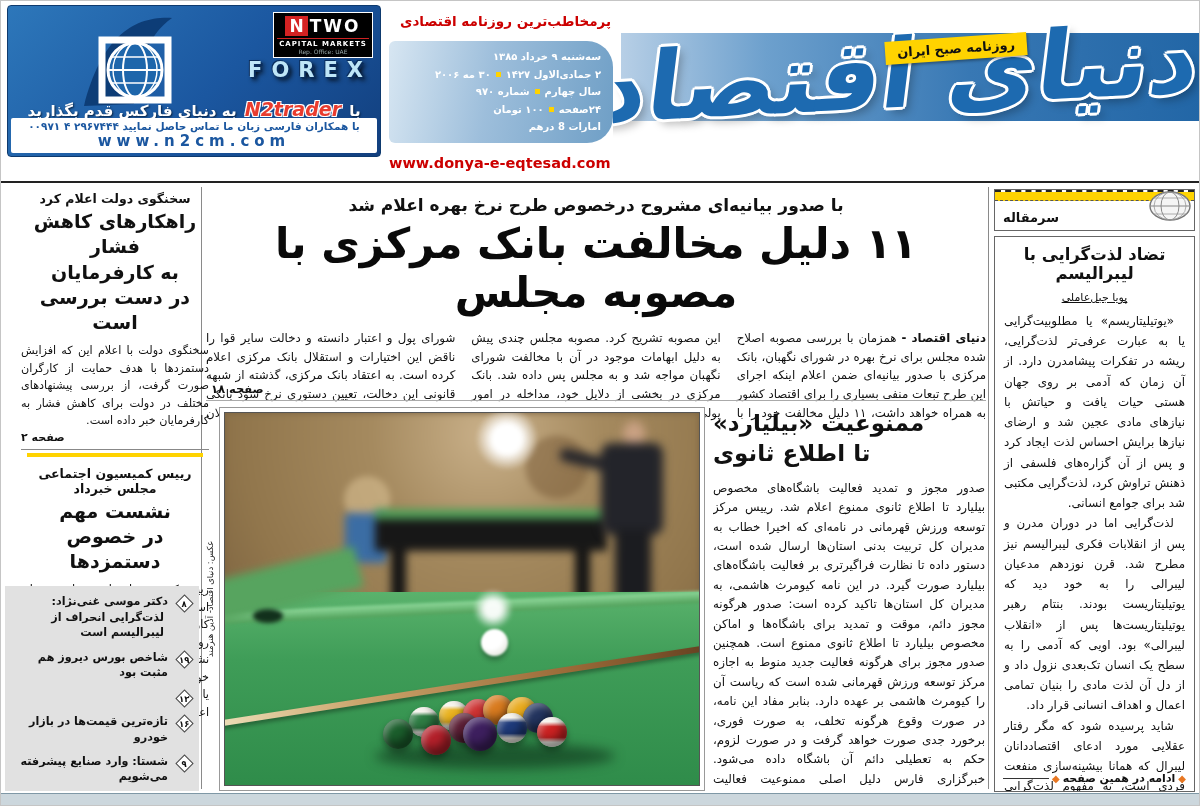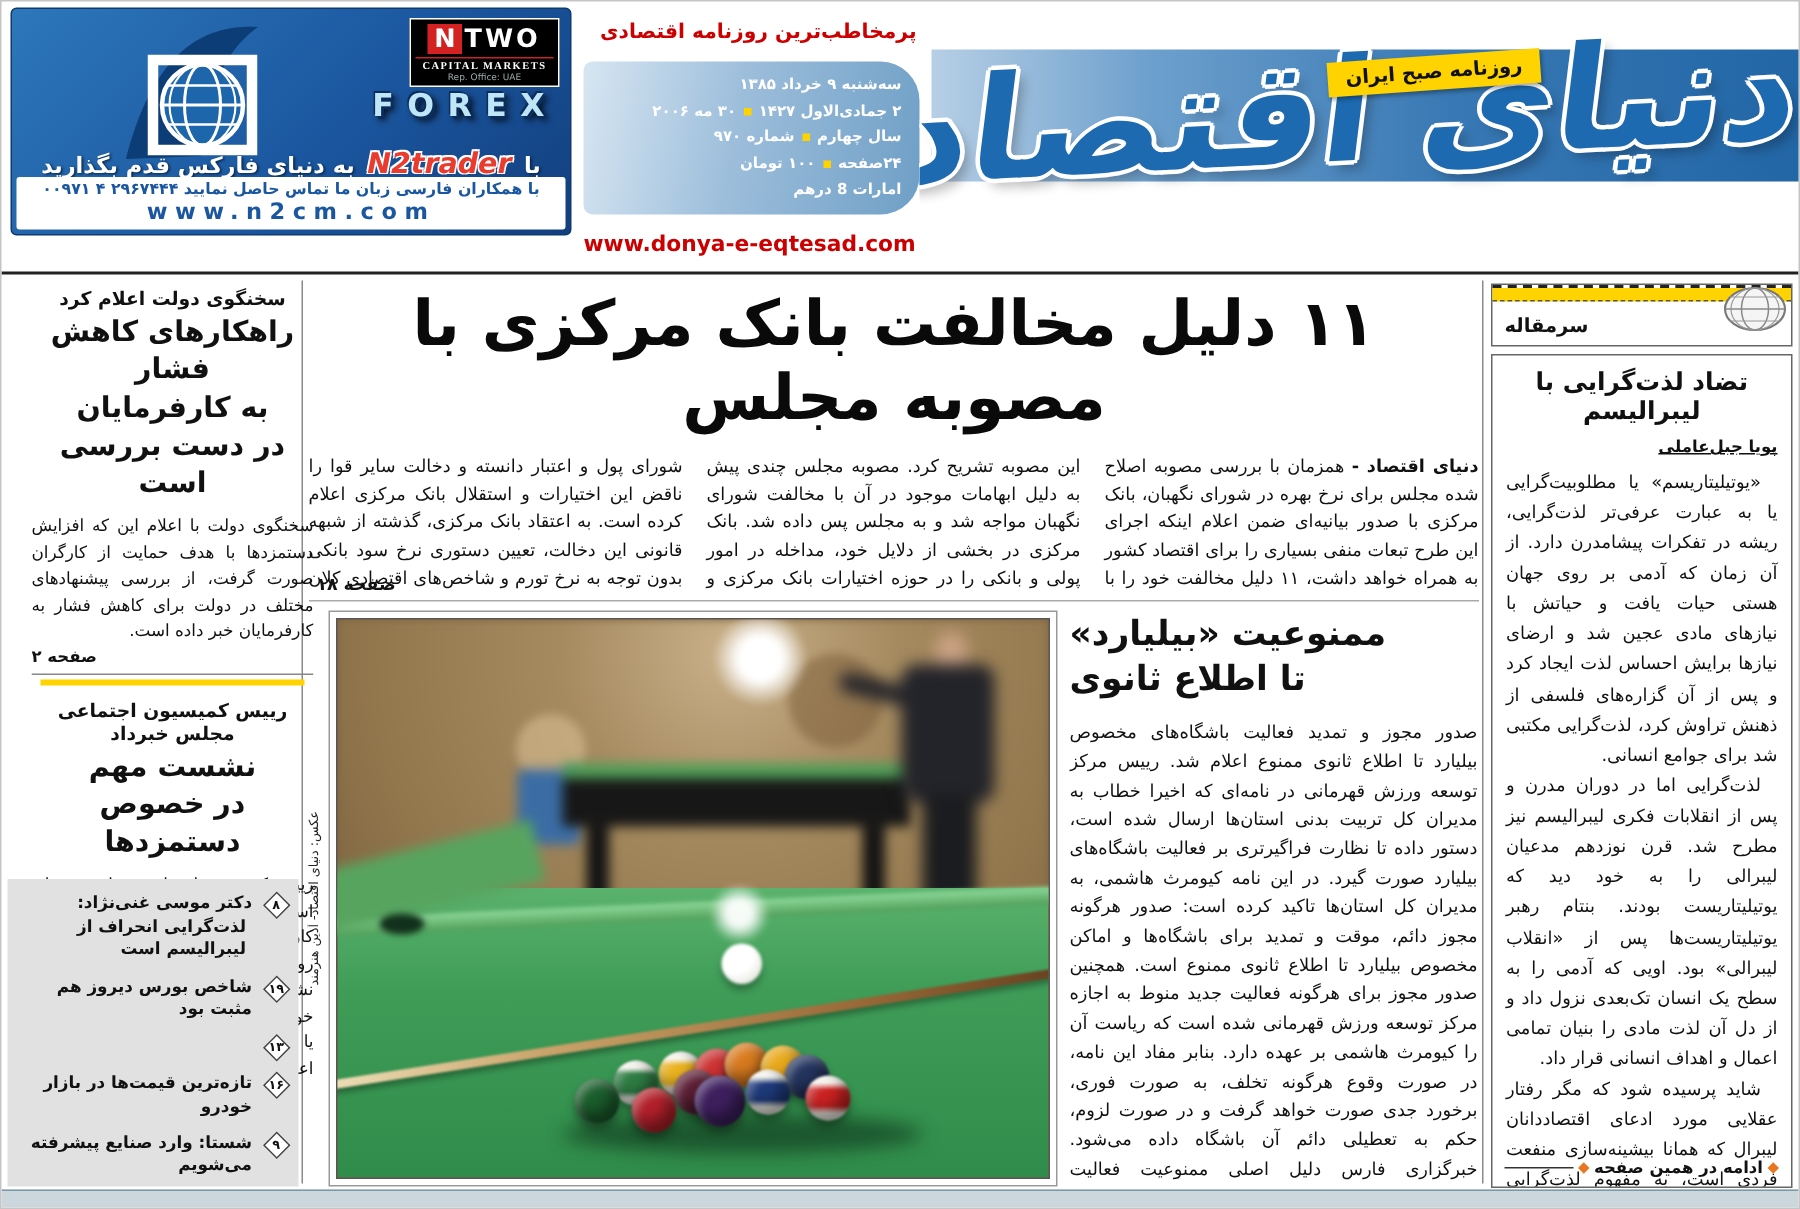--- a/index.html
+++ b/index.html
@@ -11,21 +11,21 @@
   
   .ad { position:absolute; left:6px; top:4px; width:374px; height:152px;
         background:linear-gradient(135deg,#2d77ba 0%,#1b57a0 55%,#123f7e 100%);
         border:1px solid #0e3a6e; border-radius:4px; overflow:hidden; }
   .ad-globe { position:absolute; left:64px; top:4px; }
   .ntwo { position:absolute; right:7px; top:6px; width:100px; background:#000;
           border:1px solid #fff; padding:3px 3px 2px; text-align:center; }
   .ntwo-row { display:flex; justify-content:center; align-items:center; }
   .ntwo-n { background:#d42222; color:#fff; font-weight:bold; font-size:17px; padding:0 4px; margin-right:2px; }
   .ntwo-rest { color:#fff; font-weight:bold; font-size:17px; letter-spacing:2px; }
-  .ntwo-sub { color:#fff; font-size:7px; letter-spacing:1px; border-top:1px solid #c22; margin-top:2px; padding-top:1px; font-weight:bold;font-family:Liberation Serif, serif;}
+  .ntwo-sub { color:#fff; font-size:7px; letter-spacing:1px; border-top:1px solid #c22; margin-top:2px; padding-top:1px; font-weight:bold;}
   .ntwo-sub2 { color:#9aa; font-size:6px; }
   .forex { position:absolute; right:8px; top:52px; font-size:21px; font-weight:bold; color:#bfe6f7;
            letter-spacing:9px; text-shadow:1px 1px 0 #0a2d5c, 2px 2px 0 #0a2d5c, -1px -1px 0 #0a2d5c, 3px 3px 5px #000; }
   .ad-mid { position:absolute; left:4px; right:4px; bottom:36px; direction:rtl; text-align:center;
             color:#fff; font-weight:bold; font-size:15px; text-shadow:1px 1px 2px #07203f; }
   .ad-brand { color:#e93c2f; font-size:19px; font-style:italic; font-weight:bold;
               text-shadow:-1px -1px 0 #fff,1px -1px 0 #fff,-1px 1px 0 #fff,1px 1px 0 #fff; padding:0 3px; }
   .ad-strip { position:absolute; left:3px; right:3px; bottom:3px; background:#fff; border-radius:2px;
               padding:2px 4px 3px; text-align:center; }
   .ad-contact { color:#1b57a0; font-size:10.5px; font-weight:bold; direction:rtl; }
@@ -160,21 +160,21 @@
   
   .editorial { position:absolute; left:993px; top:188px; width:201px; }
   .ed-head { border:1px solid #666; height:42px; position:relative; background:#fff; }
   .ed-dash { border-top:2px dashed #222; }
   .ed-yellow { height:9px; background:#ffd300; border-bottom:1px dashed #555; }
   .ed-label { position:absolute; left:8px; bottom:5px; font-weight:bold; font-size:13px; }
   .ed-globe { position:absolute; right:2px; top:-2px; }
   .ed-box { border:1px solid #666; margin-top:5px; padding:8px 9px 26px; height:556px;
             position:relative; overflow:hidden; direction:rtl; }
   .ed-title { font-weight:bold; font-size:16.5px; text-align:center; }
-  .ed-author { font-weight:bold; font-size:11px; text-decoration:underline; margin:8px 0 7px; }
+  .ed-author { font-weight:normal; font-size:11px; text-align:center; text-decoration:underline; margin:8px 0 7px; }
   .ed-body p { font-size:11.9px; line-height:1.7; text-align:justify; text-indent:11px; }
   .ed-cont { position:absolute; bottom:6px; left:8px; right:8px; display:flex; align-items:center;
              direction:rtl; font-weight:bold; font-size:11px; gap:3px; }
   .ed-cont .dia { color:#e87722; font-size:10px; }
   .ed-cont .hl { flex:1; border-top:1px solid #333; }
 </style>
 </head>
 <body>
 
 <div id="page">
@@ -242,20 +242,21 @@
     <div class="mh-band"></div>
     <div class="mh-logo">دنیای اقتصاد</div>
     <div class="mh-badge">روزنامه صبح ایران</div>
   </div>
 
   <div class="toprule"></div>
   <div class="vline v1"></div>
   <div class="vline v2"></div>
 
   <div class="main">
+    <div class="kicker">با صدور بیانیه‌ای مشروح درخصوص طرح نرخ بهره اعلام شد</div>
     <div class="headline">۱۱ دلیل مخالفت بانک مرکزی با مصوبه مجلس</div>
     <div class="mainbody">
       <span class="lead">دنیای اقتصاد -</span><span> همزمان با بررسی مصوبه اصلاح شده مجلس برای نرخ بهره در شورای نگهبان، بانک مرکزی با صدور بیانیه‌ای ضمن اعلام اینکه اجرای این طرح تبعات منفی بسیاری را برای اقتصاد کشور به همراه خواهد داشت، ۱۱ دلیل مخالفت خود را با این مصوبه تشریح کرد. مصوبه مجلس چندی پیش به دلیل ابهامات موجود در آن با مخالفت شورای نگهبان مواجه شد و به مجلس پس داده شد. بانک مرکزی در بخشی از دلایل خود، مداخله در امور پولی و بانکی را در حوزه اختیارات بانک مرکزی و شورای پول و اعتبار دانسته و دخالت سایر قوا را ناقض این اختیارات و استقلال بانک مرکزی اعلام کرده است. به اعتقاد بانک مرکزی، گذشته از شبهه قانونی این دخالت، تعیین دستوری نرخ سود بانکی بدون توجه به نرخ تورم و شاخص‌های اقتصادی کلان به لحاظ نظری و عملی مردود است. در بخش دیگری از دلایل بانک مرکزی آمده است: اصرار بر تداوم کاهش بیش از حد نرخ سود تسهیلات باعث گسترش بستر فعالیت در بازارهای موازی نظیر ارز، مستغلات، طلا و بازار غیرمتشکل پولی خواهد شد که مضرترین حادثه برای اقتصاد کشور محسوب شده و با تحمیل سرکوب مالی شدید به نظام بانکی، اقتصاد کشور را به سمت بحران هدایت می‌کند. در بخش دیگری از دلایل بانک مرکزی با اشاره به پیش‌بینی «حذف وثیقه از گیرندگان تسهیلات» در مصوبه مجلس، این پرسش مطرح شده است که در صورت قانونی شدن طرح مجلس چه تضمینی وجود خواهد داشت که بانک‌ها موفق به دریافت اصل و سود تسهیلات شوند؟</span>
     </div>
   </div>
   <div class="main-pageref">صفحه ۱۸</div>
   <div class="midrule"></div>
 
   <div class="billiard">
     <div class="b-title">ممنوعیت «بیلیارد»

